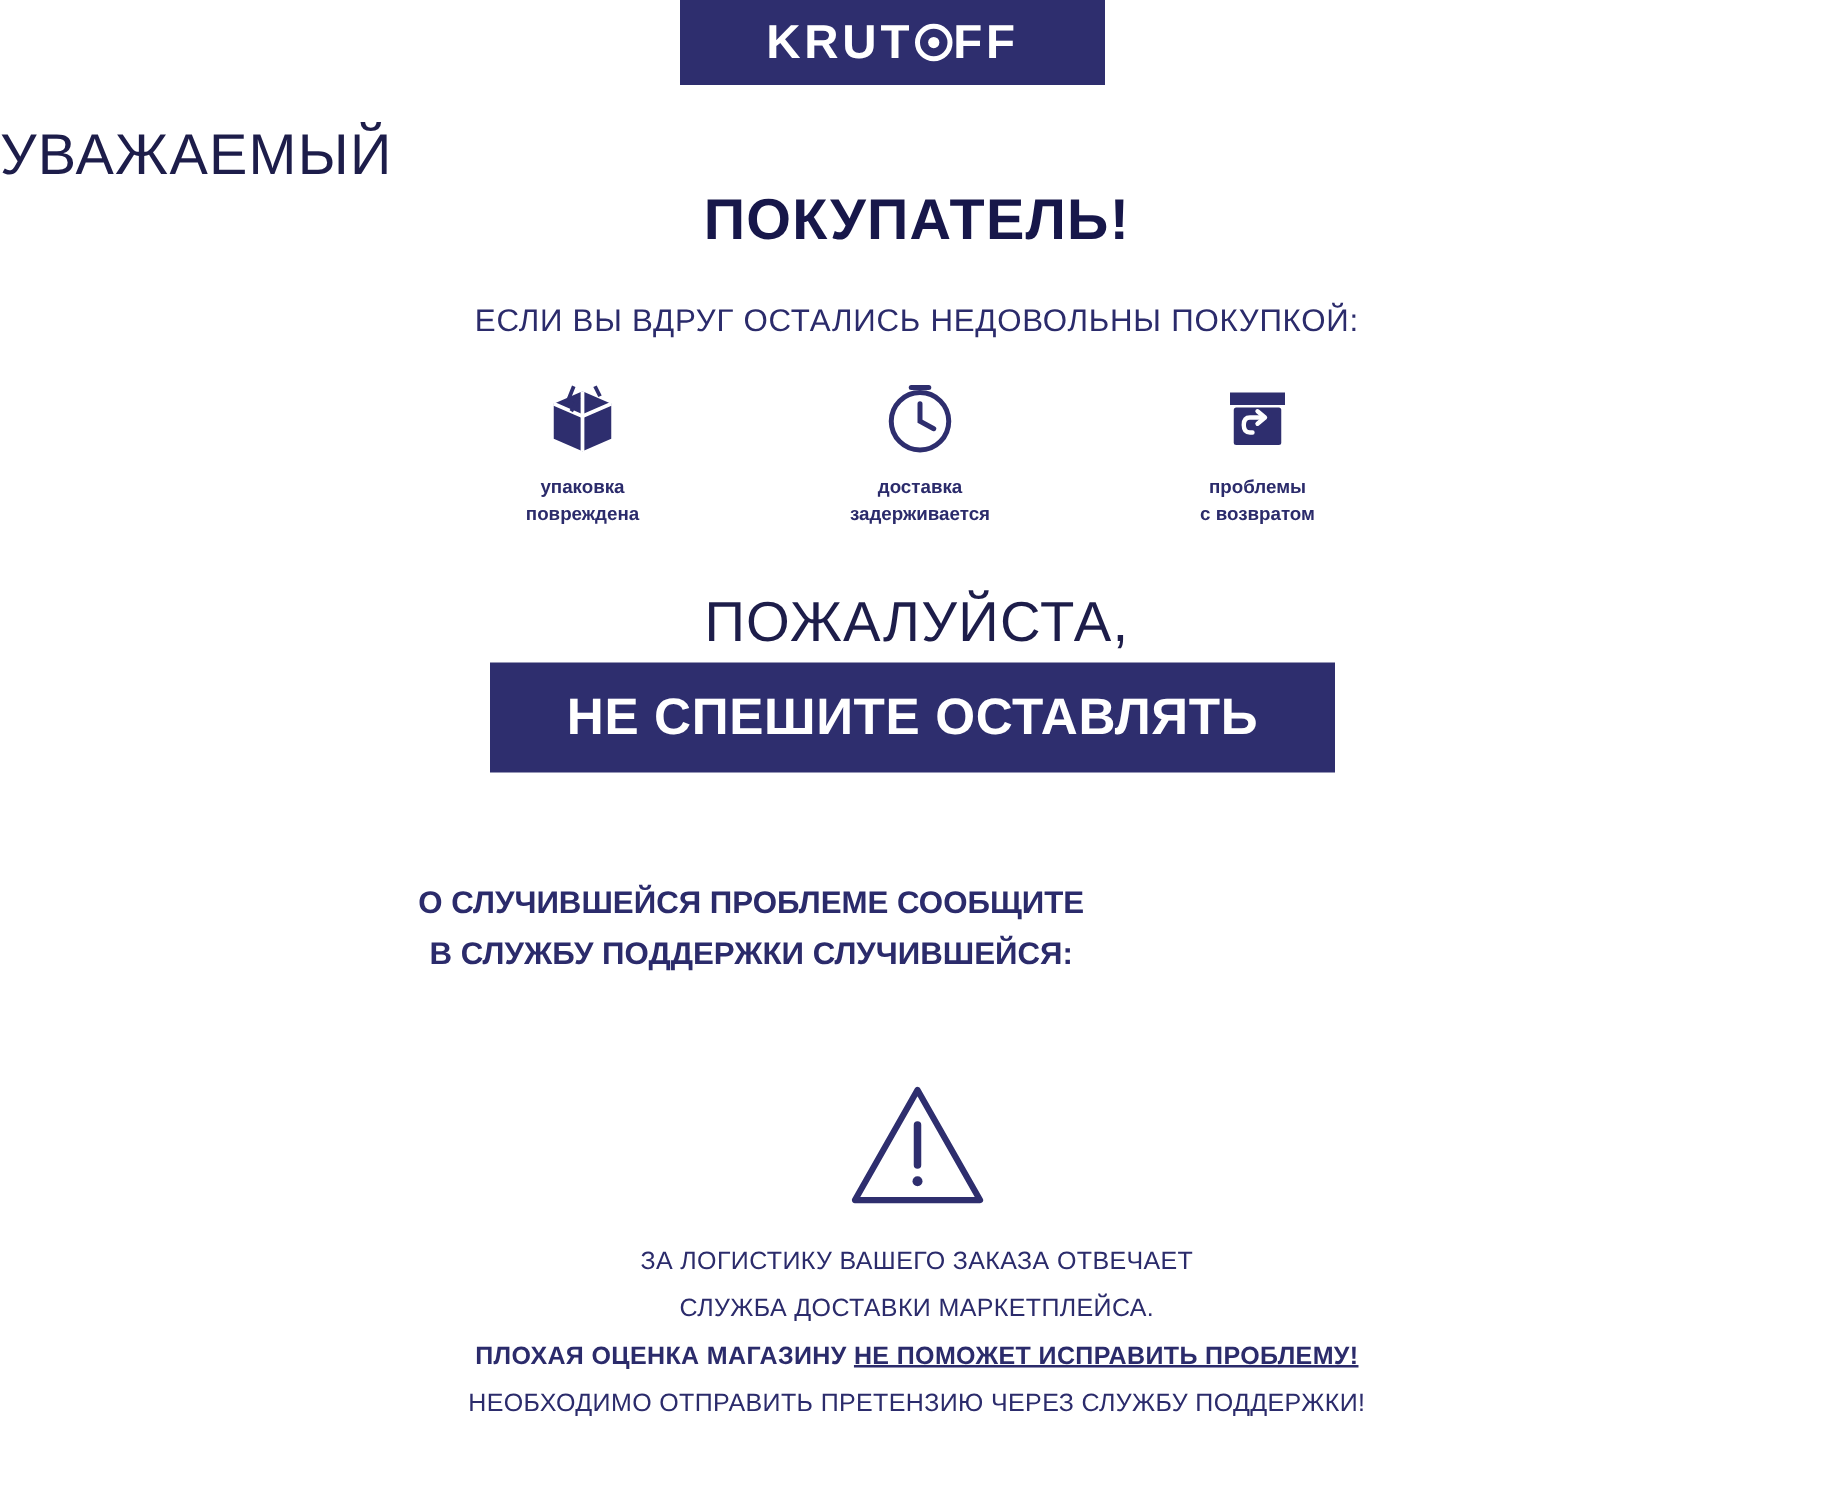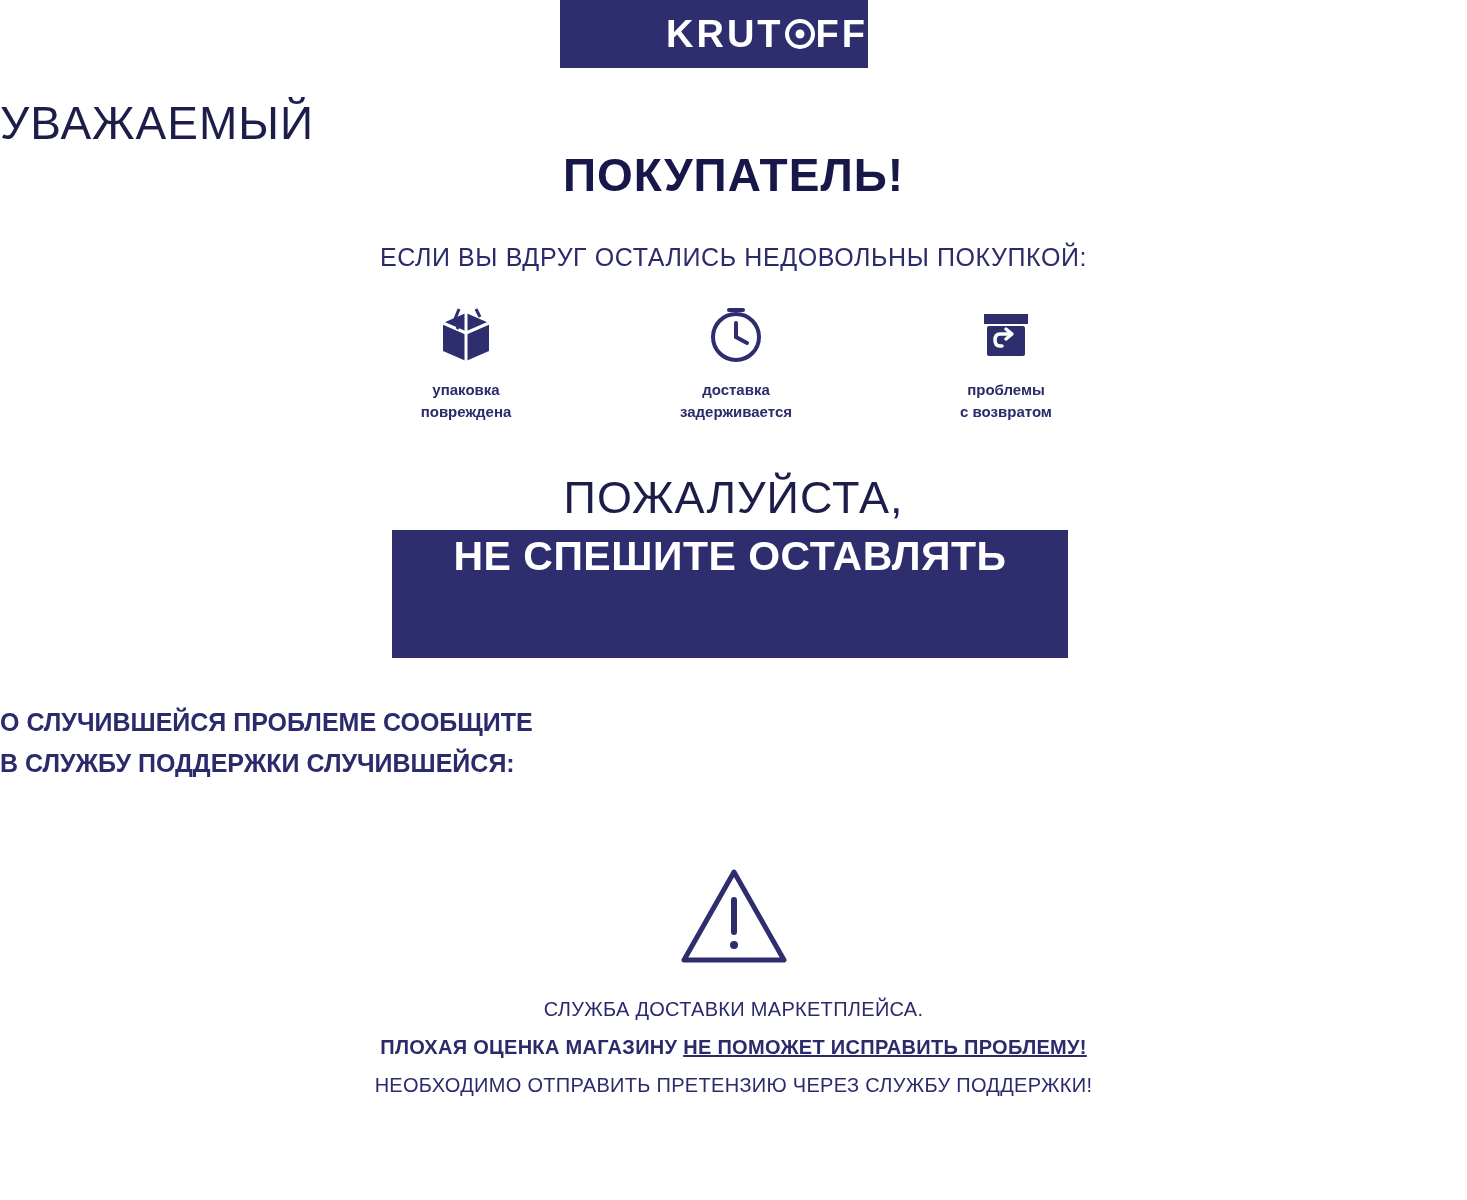--- a/index.html
+++ b/index.html
@@ -18,27 +18,27 @@
     position: relative;
     width: 1467px;
     height: 1200px;
     background: #ffffff;
   }
 
   
   .logo-bar {
     position: absolute;
     top: 0;
-    left: 560px;
-    width: 308px;
+    left: 544px;
+    width: 340px;
     height: 68px;
     background: #2e2e6e;
     display: flex;
     align-items: center;
-    justify-content: flex-end;
+    justify-content: center;
   }
   .logo-text {
     color: #ffffff;
     font-size: 38px;
     font-weight: bold;
     letter-spacing: 3px;
     font-family: "Liberation Sans", sans-serif;
     display: flex;
     align-items: center;
   }
@@ -143,42 +143,43 @@
     color: #1d1d4a;
     font-weight: 400;
   }
 
   
   .banner {
     position: absolute;
     top: 530px;
     left: 392px;
     width: 676px;
-    height: 128px;
+    height: 88px;
     background: #2e2e6e;
     display: flex;
     flex-direction: column;
     align-items: center;
-    justify-content: flex-start;
+    justify-content: center;
   }
   .banner-line {
     color: #ffffff;
     font-size: 41px;
     font-weight: bold;
     letter-spacing: 0.5px;
     line-height: 1.3;
     text-align: center;
   }
 
   
   .report {
     position: absolute;
     top: 702px;
     left: 0;
     width: 1202px;
+    text-align: center;
     font-size: 25px;
     font-weight: bold;
     line-height: 1.65;
     color: #2b2b6b;
   }
   .path {
     position: absolute;
     top: 800px;
     left: 0;
     width: 1467px;
@@ -297,20 +298,21 @@
 
   <div class="warn">
     <svg width="112" height="100" viewBox="0 0 112 100" xmlns="http://www.w3.org/2000/svg">
       <path d="M56 6 L106 94 L6 94 Z" fill="none" stroke="#2e2e6e" stroke-width="5" stroke-linejoin="round"></path>
       <path d="M56 34 L56 66" stroke="#2e2e6e" stroke-width="6" stroke-linecap="round"></path>
       <circle cx="56" cy="79" r="4" fill="#2e2e6e"></circle>
     </svg>
   </div>
 
   <div class="footer">
+    <div class="footer-line">ЗА ЛОГИСТИКУ ВАШЕГО ЗАКАЗА ОТВЕЧАЕТ</div>
     <div class="footer-line">СЛУЖБА ДОСТАВКИ МАРКЕТПЛЕЙСА.</div>
     <div class="footer-line bold">
       <span>ПЛОХАЯ ОЦЕНКА МАГАЗИНУ </span><span class="underline">НЕ ПОМОЖЕТ ИСПРАВИТЬ ПРОБЛЕМУ!</span>
     </div>
     <div class="footer-line">НЕОБХОДИМО ОТПРАВИТЬ ПРЕТЕНЗИЮ ЧЕРЕЗ СЛУЖБУ ПОДДЕРЖКИ!</div>
   </div>
 
 </div>
 
 </body></html>

